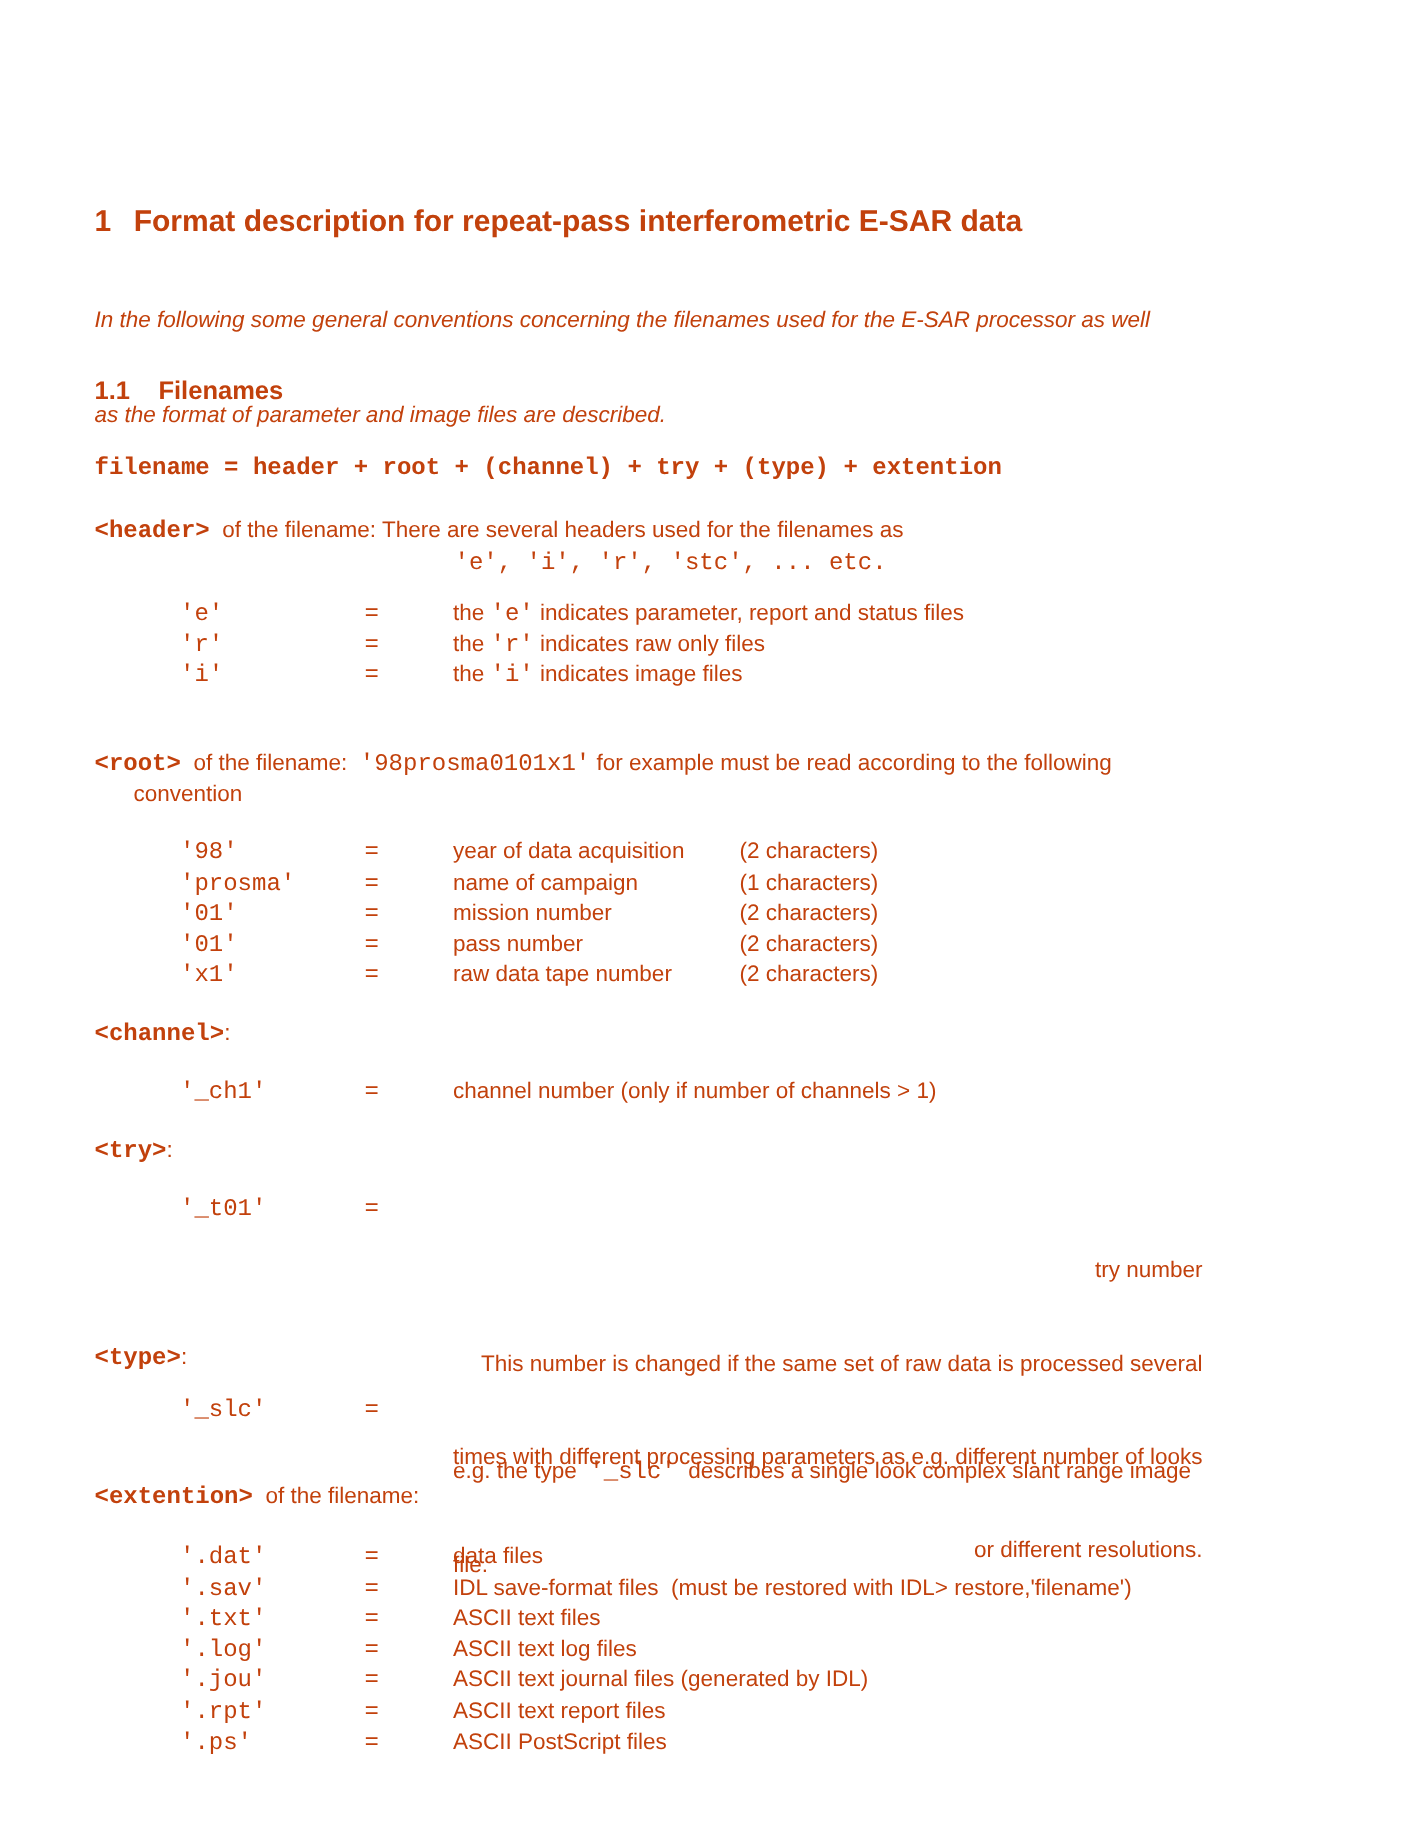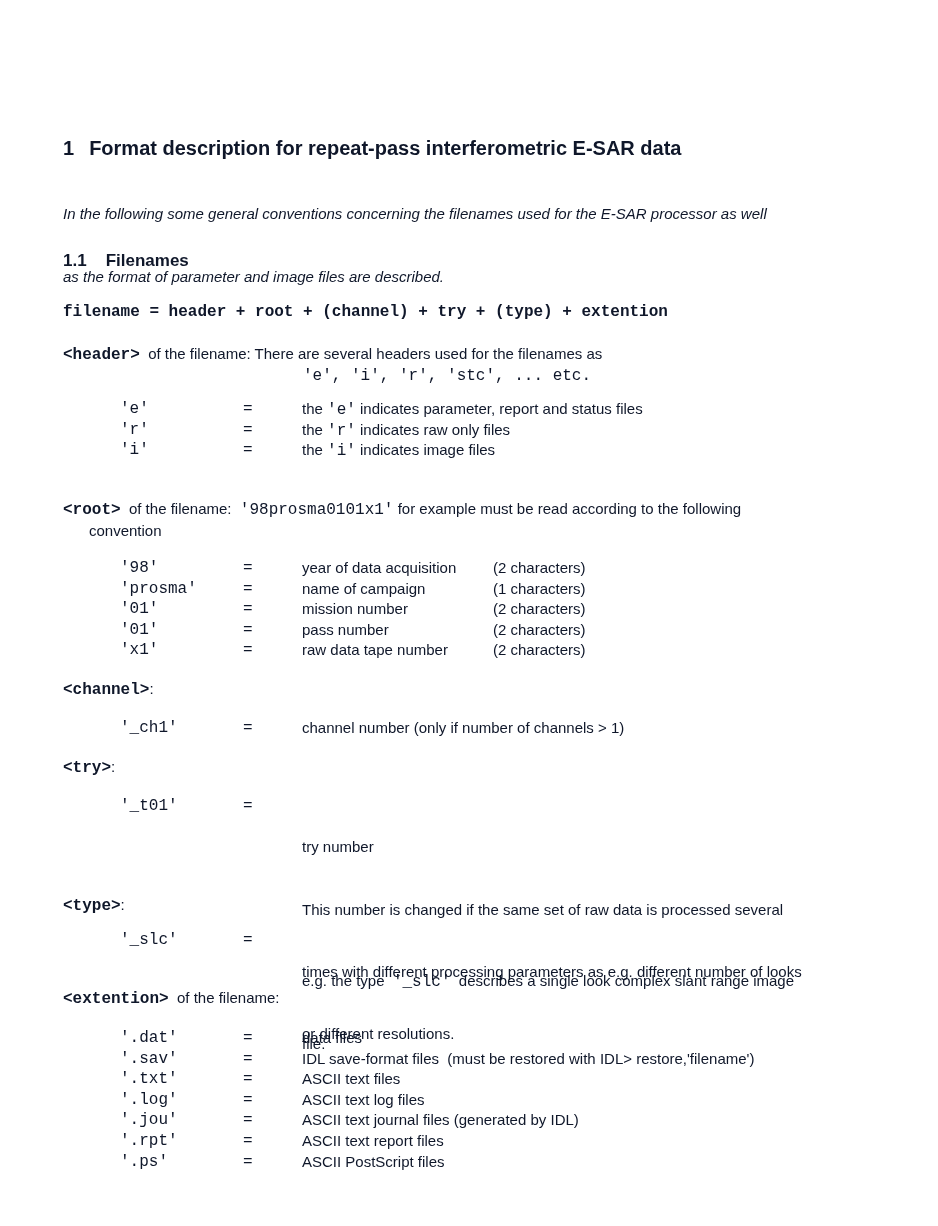--- a/index.html
+++ b/index.html
@@ -1,21 +1,21 @@
 <!DOCTYPE html>
 <html><head>
 <meta charset="utf-8">
 <style>
   html,body{margin:0;padding:0;background:#ffffff;}
   .page{
     position:relative;
     width:938px;
     height:1226px;
     background:#ffffff;
-    color:#0f172a;
+    color:#c2410c;
     font-family:"Liberation Sans", sans-serif;
     overflow:hidden;
   }
   .abs{position:absolute;left:63px;}
   .h1{font:bold 20px/24px "Liberation Sans", sans-serif;}
   .h1 .num{display:inline-block;margin-right:15px;}
   .h2{font:bold 17px/20px "Liberation Sans", sans-serif;}
   .h2 .num{display:inline-block;margin-right:19px;margin-top:28px;}
   .body-text{font:15px/21px "Liberation Sans", sans-serif;white-space:pre;}
   .formula{font:bold 16px/20px "Liberation Mono","DejaVu Sans Mono", monospace;}
@@ -126,21 +126,21 @@
       <span class="c-code">'_ch1'</span>
       <span class="c-eq">=</span>
       <span class="c-desc">channel number (only if number of channels &gt; 1)</span>
     </div>
   </div>
 
   <div class="abs" style="top:757px;">
     <span class="tag">&lt;try&gt;</span><span class="tagline">:</span>
   </div>
 
-  <div class="abs" style="top:796px;">
+  <div class="abs" style="top:796px;text-align:right;">
     <div class="trow">
       <span class="c-code">'_t01'</span>
       <span class="c-eq">=</span>
       <div class="desc-block">
         <div>try number</div>
         <div>This number is changed if the same set of raw data is processed several</div>
         <div>times with different processing parameters as e.g. different number of looks</div>
         <div>or different resolutions.</div>
       </div>
     </div>

